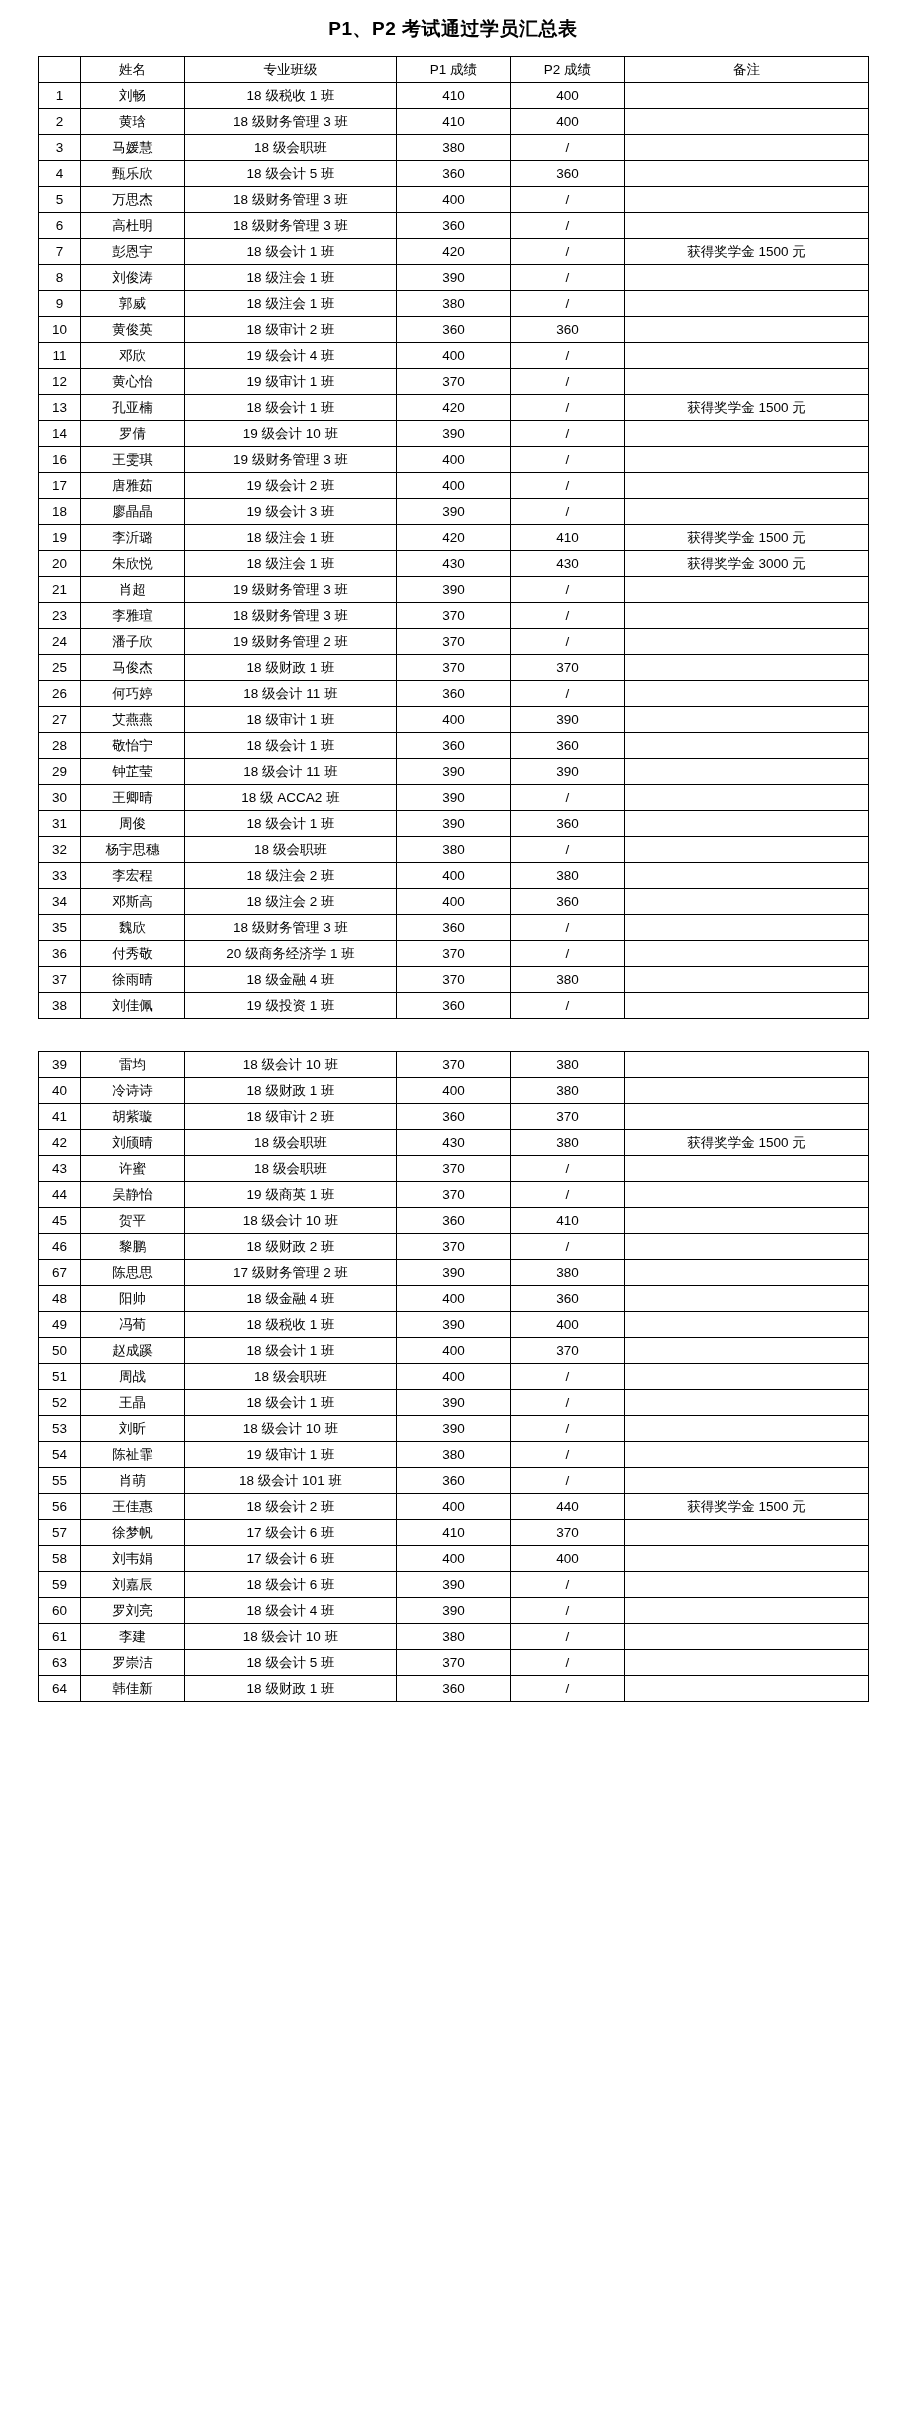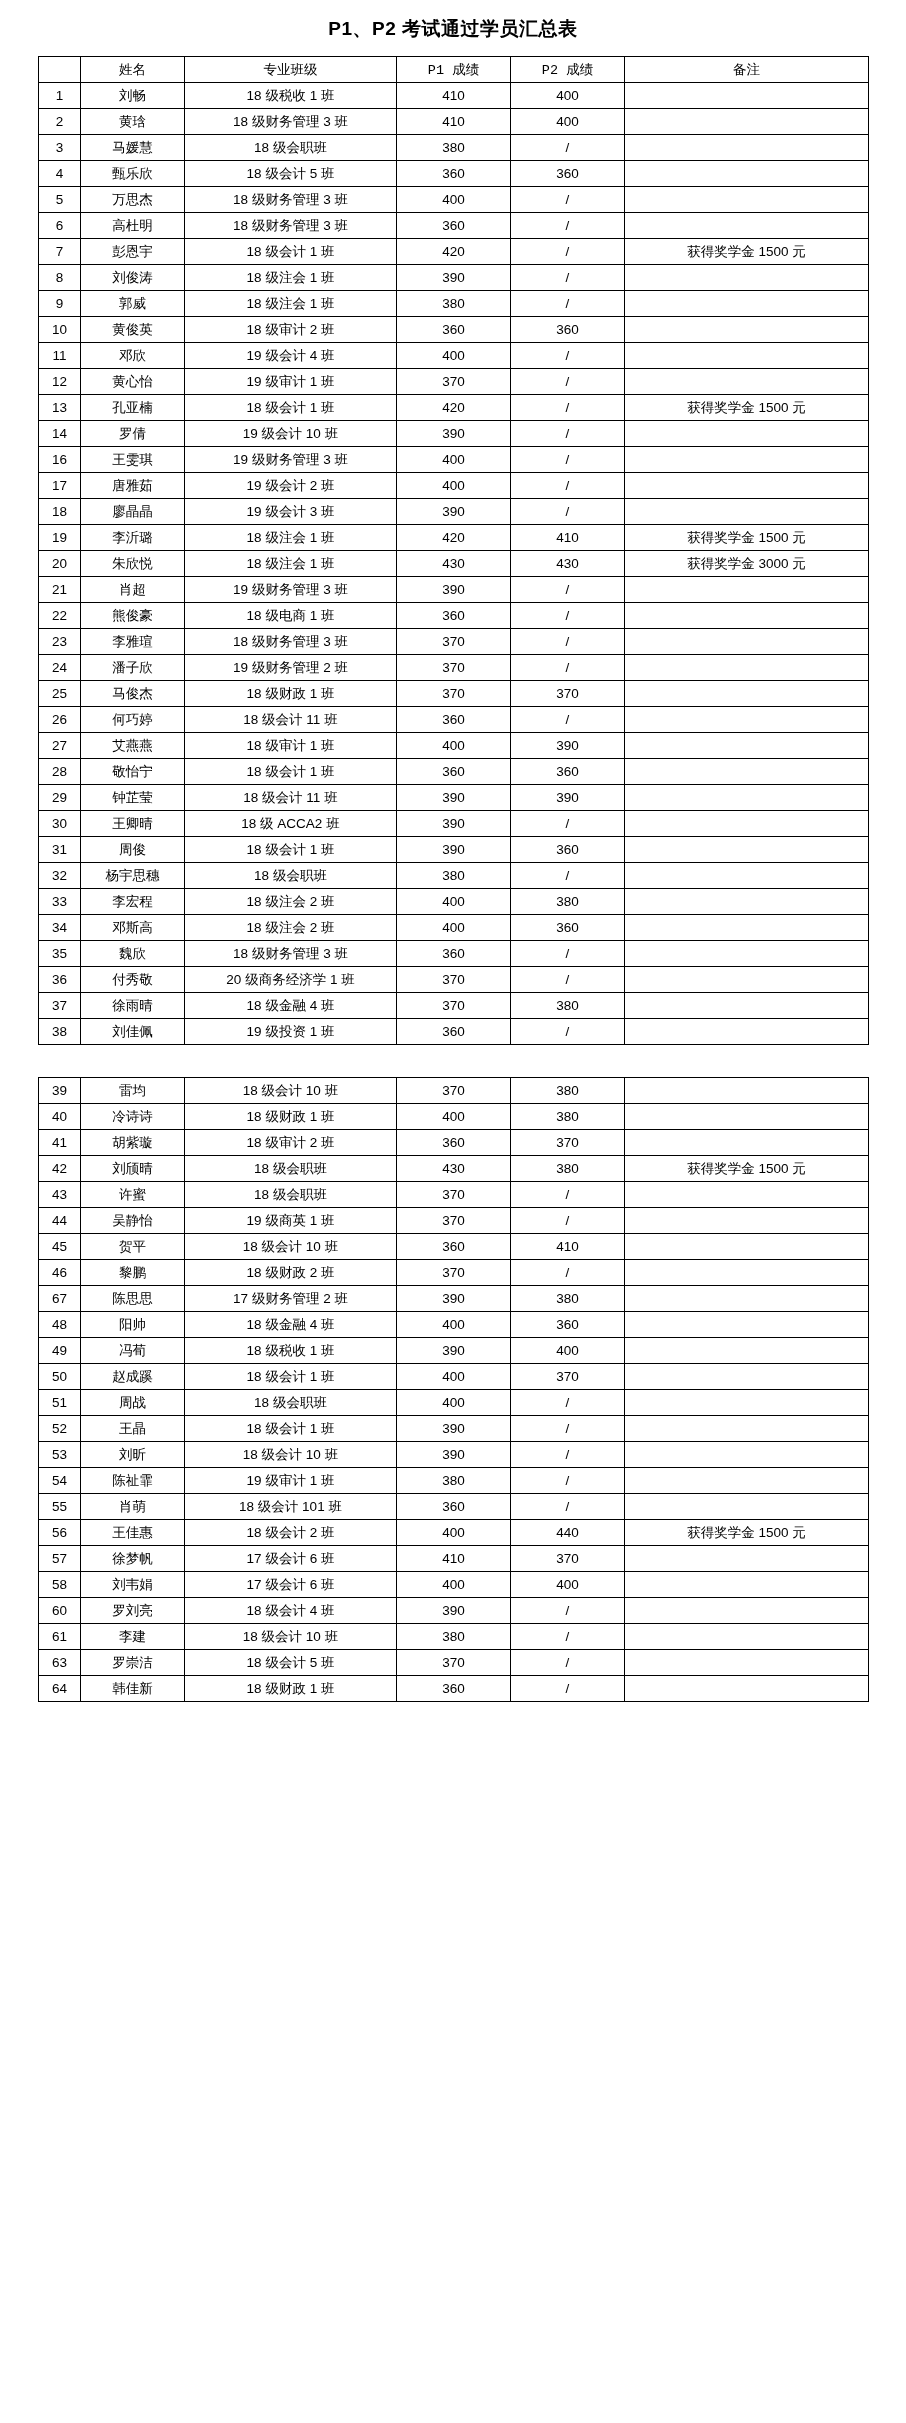--- a/index.html
+++ b/index.html
@@ -35,21 +35,20 @@
     font-size: 13.5px;
     font-weight: normal;
     text-align: center;
     vertical-align: middle;
     padding: 0 2px;
     overflow: hidden;
     white-space: nowrap;
   }
   table.grid th {
     font-size: 13.5px;
-    font-family: Liberation Mono, monospace;
   }
   col.c-idx { width: 42px; }
   col.c-name { width: 104px; }
   col.c-class { width: 212px; }
   col.c-p1 { width: 114px; }
   col.c-p2 { width: 114px; }
   col.c-note { width: 244px; }
   .spacer {
     height: 32px;
   }
@@ -235,28 +234,20 @@
         </tr>
         <tr>
           <td>21</td>
           <td>肖超</td>
           <td>19 级财务管理 3 班</td>
           <td>390</td>
           <td>/</td>
           <td></td>
         </tr>
         <tr>
-          <td>22</td>
-          <td>熊俊豪</td>
-          <td>18 级电商 1 班</td>
-          <td>360</td>
-          <td>/</td>
-          <td></td>
-        </tr>
-        <tr>
           <td>23</td>
           <td>李雅瑄</td>
           <td>18 级财务管理 3 班</td>
           <td>370</td>
           <td>/</td>
           <td></td>
         </tr>
         <tr>
           <td>24</td>
           <td>潘子欣</td>
@@ -546,20 +537,28 @@
         </tr>
         <tr>
           <td>58</td>
           <td>刘韦娟</td>
           <td>17 级会计 6 班</td>
           <td>400</td>
           <td>400</td>
           <td></td>
         </tr>
         <tr>
+          <td>59</td>
+          <td>刘嘉辰</td>
+          <td>18 级会计 6 班</td>
+          <td>390</td>
+          <td>/</td>
+          <td></td>
+        </tr>
+        <tr>
           <td>60</td>
           <td>罗刘亮</td>
           <td>18 级会计 4 班</td>
           <td>390</td>
           <td>/</td>
           <td></td>
         </tr>
         <tr>
           <td>61</td>
           <td>李建</td>

